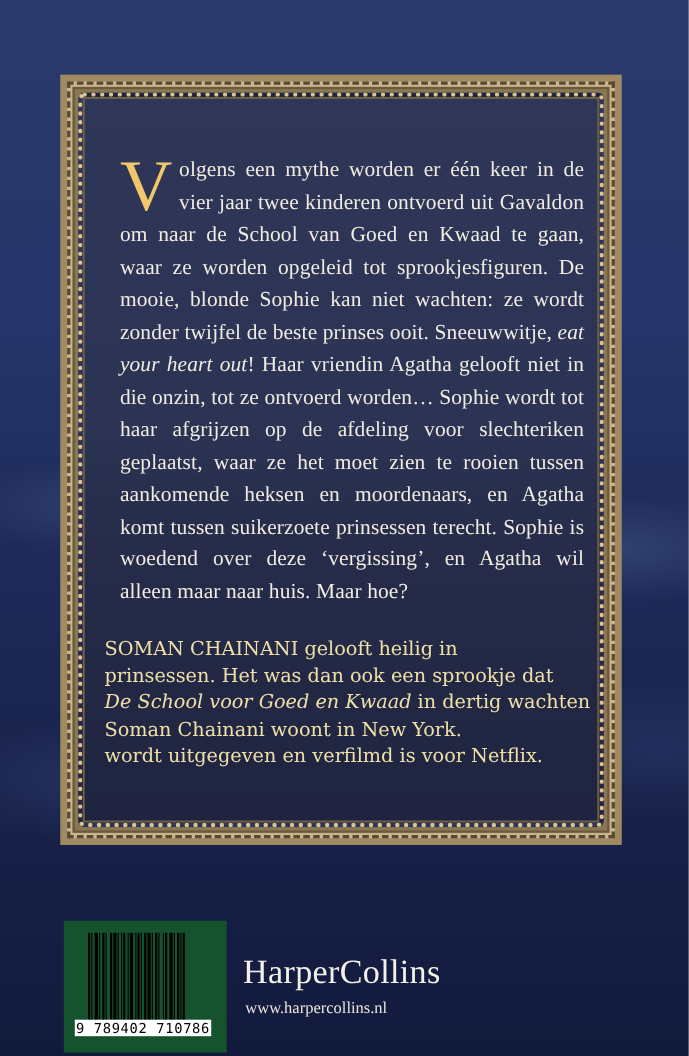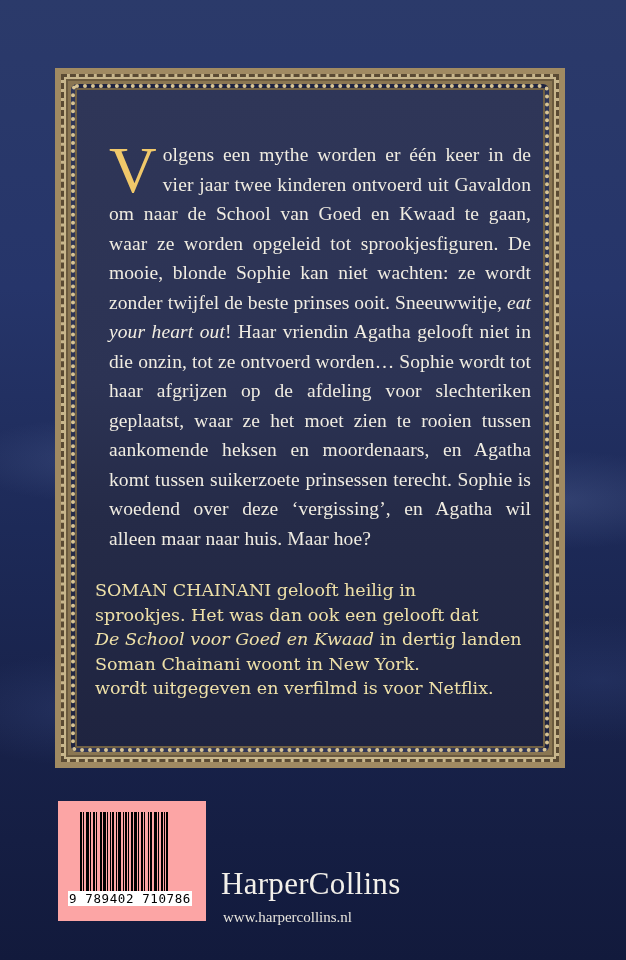--- a/index.html
+++ b/index.html
@@ -55,22 +55,22 @@
     }
     .blurb em { font-style:italic; }
     .bio {
       position:absolute; left:20px; top:490px; width:450px;
       color:#eee0a8; font-size:19px; line-height:24.5px; 
       font-family: "DejaVu Serif", "Liberation Serif", serif;
       font-size:17.5px;
     }
     .bio em { font-style:italic;margin-top:24px; }
     .barcode-box {
-      position:absolute; left:58px; top:801px; width:148px; height:120px;
-      background:#fca5a5;
+      position:absolute; left:58px; top:837px; width:148px; height:120px;
+      background:#14532d;
     }
     .bars {
       position:absolute; left:22px; top:11px; width:106px; height:86px;
       display:flex; align-items:stretch;
     }
     .bars span { display:block; background:#000; height:100%; }
     .bars span.gap { background:transparent; }
     .isbn {
       position:absolute; left:10px; top:90px; font-family:"DejaVu Sans Mono","Liberation Mono",monospace;
       font-size:12.5px; color:#000; letter-spacing:0.6px; background:#fff; padding:0 1px;
@@ -90,22 +90,22 @@
 
 <div class="frame">
   <div class="frame-inner1">
     <div class="frame-inner2">
       <div class="panel">
         <div class="blurb">
           <span class="dropcap">V</span><span>olgens een mythe worden er één keer in de vier jaar twee kinderen ontvoerd uit Gavaldon om naar de School van Goed en Kwaad te gaan, waar ze worden opgeleid tot sprookjesfiguren. De mooie, blonde Sophie kan niet wachten: ze wordt zonder twijfel de beste prinses ooit. Sneeuwwitje, </span><em>eat your heart out</em><span>! Haar vriendin Agatha gelooft niet in die onzin, tot ze ontvoerd worden… Sophie wordt tot haar afgrijzen op de afdeling voor slechteriken geplaatst, waar ze het moet zien te rooien tussen aankomende heksen en moordenaars, en Agatha komt tussen suikerzoete prinsessen terecht. Sophie is woedend over deze ‘vergissing’, en Agatha wil alleen maar naar huis. Maar hoe?</span>
         </div>
         <div class="bio">
           <div>SOMAN CHAINANI gelooft heilig in</div>
-          <div>sprookjes. Het was dan ook een gelooft dat</div>
-          <div><em>De School voor Goed en Kwaad</em><span> in dertig landen</span></div>
+          <div>prinsessen. Het was dan ook een sprookje dat</div>
+          <div><em>De School voor Goed en Kwaad</em><span> in dertig wachten</span></div>
           <div>Soman Chainani woont in New York.</div>
           <div>wordt uitgegeven en verfilmd is voor Netflix.</div>
         </div>
       </div>
     </div>
   </div>
 </div>
 
 <div class="barcode-box">
   <div class="bars">

